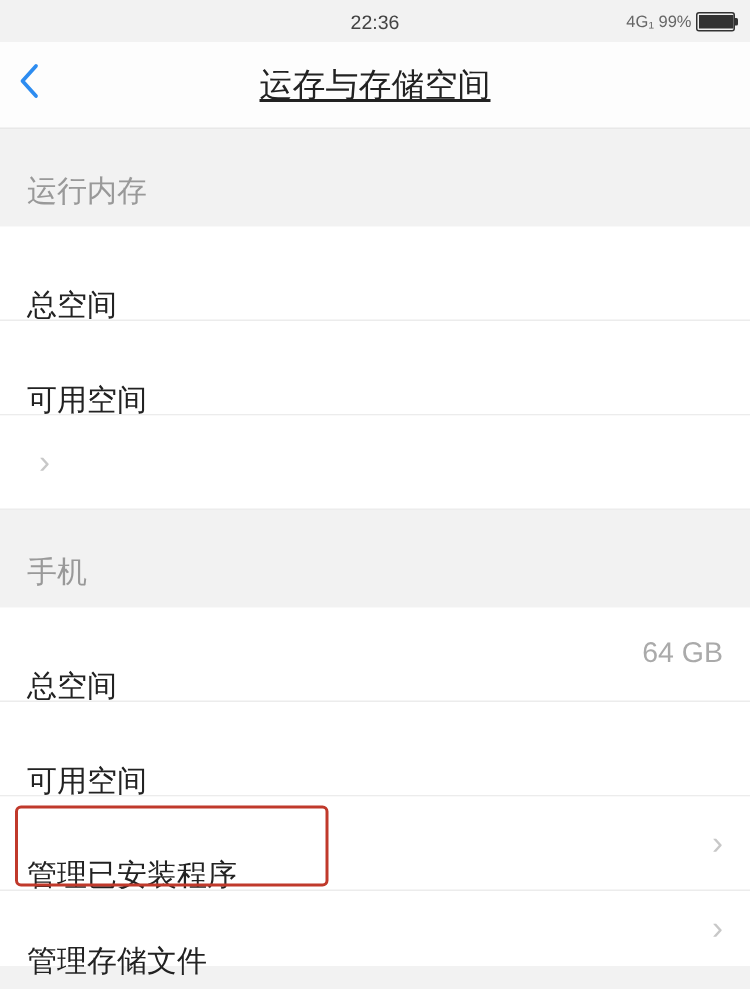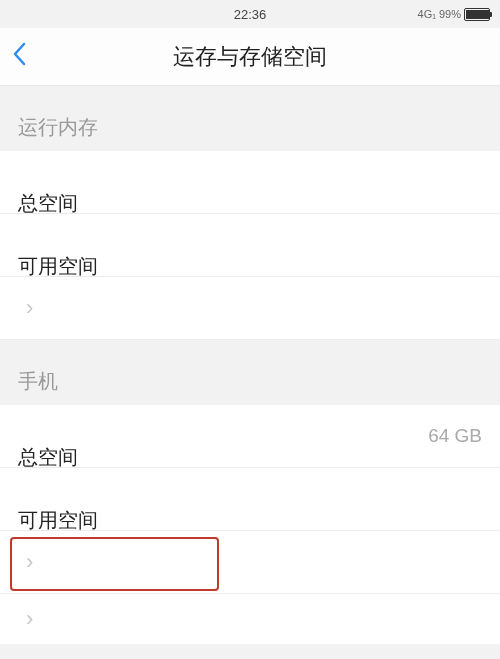--- a/index.html
+++ b/index.html
@@ -30,21 +30,21 @@
       gap: 5px;
     }
     .status-center {
       position: absolute;
       left: 50%;
       transform: translateX(-50%);
     }
     .status-right {
       margin-left: auto;
       display: flex;
-      align-items: center;
+      align-items: flex-end;
       gap: 3px;
     }
     .signal-bars {
       display: inline-flex;
       align-items: flex-end;
       gap: 1px;
       height: 11px;
     }
     .signal-bars span {
       width: 2px;
@@ -105,20 +105,21 @@
       font-weight: 300;
       width: 30px;
     }
     .nav-title {
       position: absolute;
       left: 50%;
       transform: translateX(-50%);
       font-size: 22px;
       color: #222;
       font-weight: 500;
+      text-decoration: underline;
     }
     .section-header {
       padding: 28px 18px 10px 18px;
       font-size: 20px;
       color: #999;
     }
     .row {
       background: #fff;
       height: 63px;
       display: flex;
@@ -203,18 +204,20 @@
 <div class="row">
   <span class="row-label">总空间</span>
   <span class="row-value">64 GB</span>
 </div>
 
 <div class="row">
   <span class="row-label">可用空间</span>
 </div>
 
 <div class="row highlight">
+  <span class="row-label">管理已安装程序</span>
   <span class="chevron">›</span>
 </div>
 
 <div class="row" style="border-bottom:none;height:50px;">
+  <span class="row-label">管理存储文件</span>
   <span class="chevron">›</span>
 </div>
 
 </body></html>

